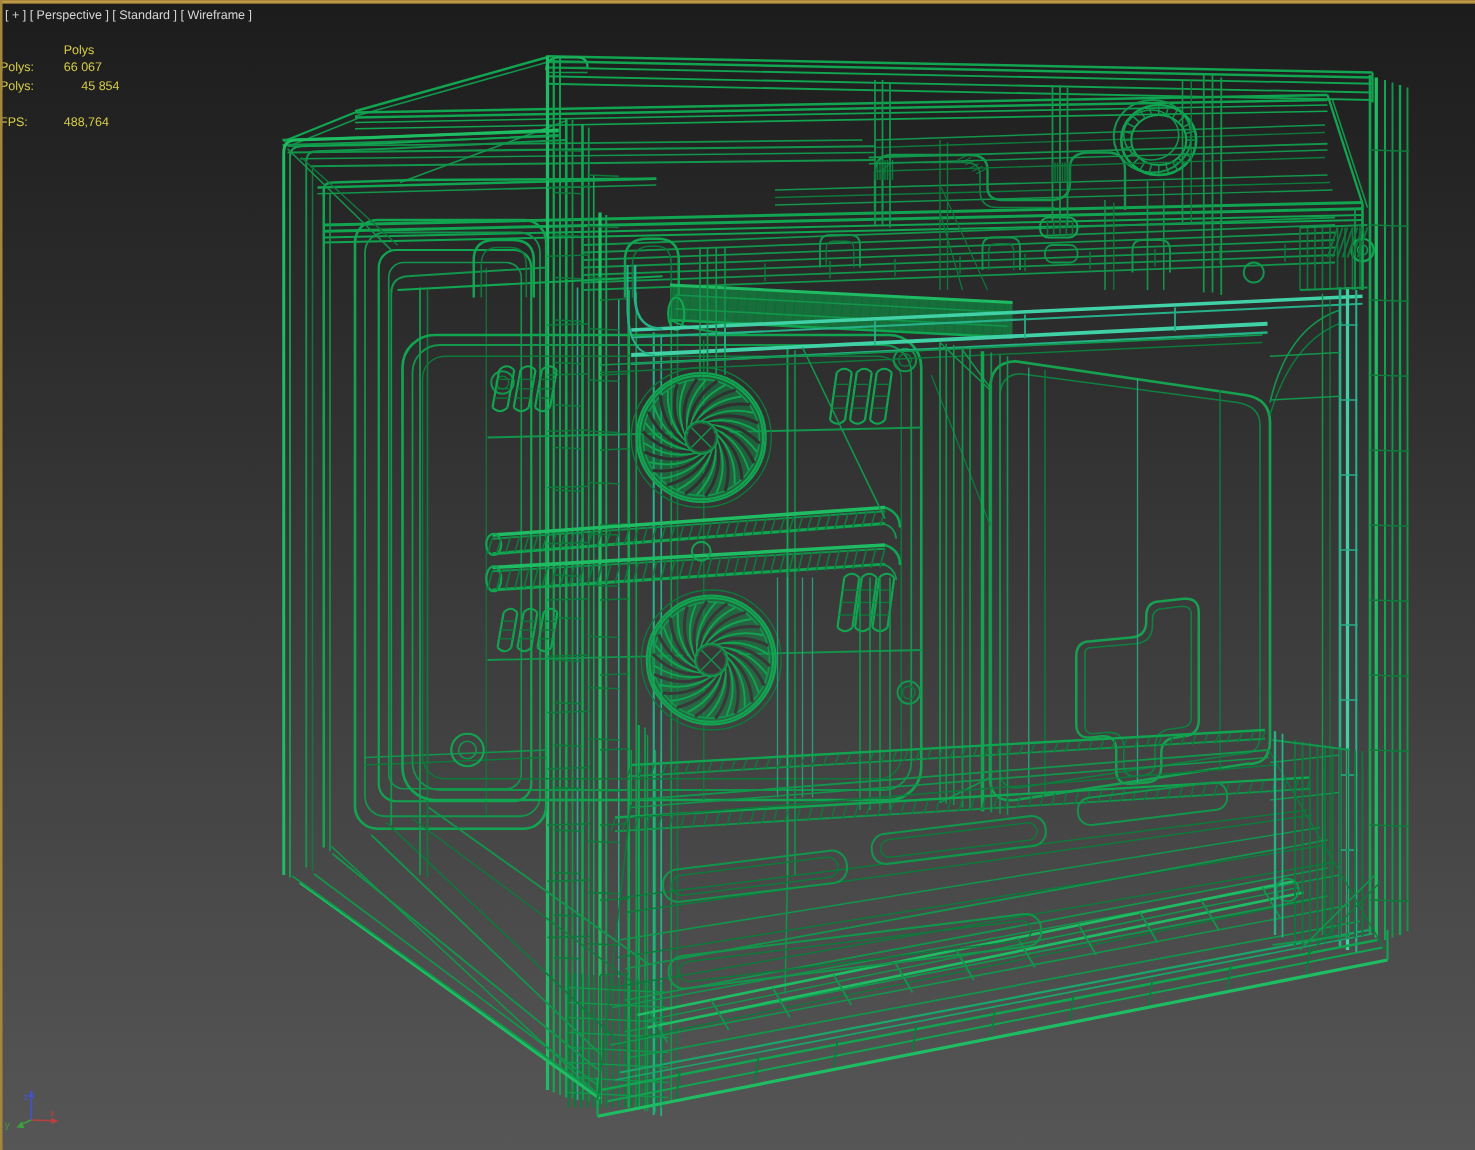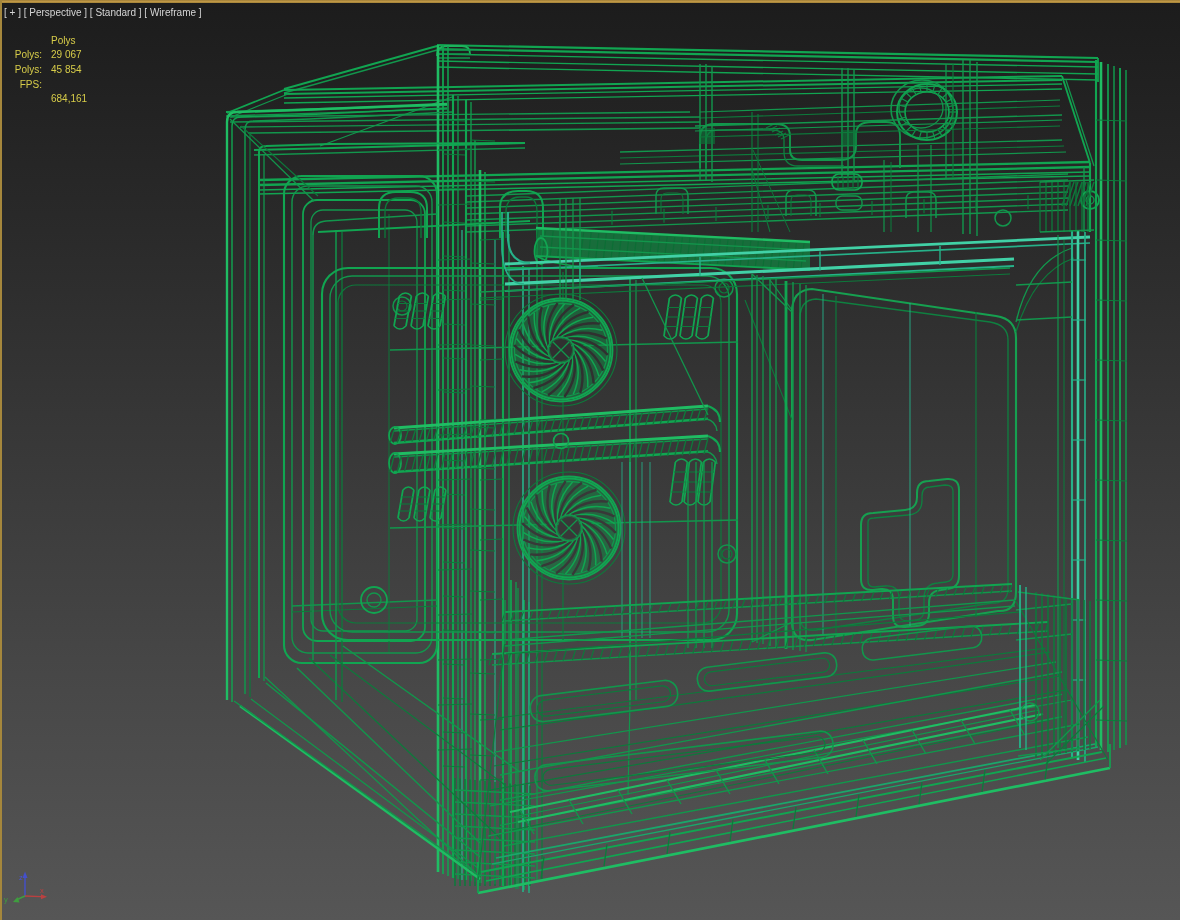--- a/index.html
+++ b/index.html
@@ -1,32 +1,32 @@
 <!DOCTYPE html>
 <html><head><meta charset="utf-8"><style>
 html,body{margin:0;padding:0;}
 #vp{position:relative;width:1180px;height:920px;overflow:hidden;font-family:"Liberation Sans",sans-serif;
 background:linear-gradient(180deg,#1c1c1c 0%,#2a2a2a 25%,#393939 50%,#484848 75%,#565656 100%);}
 .btop{position:absolute;top:0;left:0;width:1180px;height:3px;background:linear-gradient(180deg,#967632,#c59c49 40%,#a08136);z-index:5}
 .bleft{position:absolute;top:0;left:0;width:2px;height:920px;background:#a5873c;z-index:5}
 .vlabel{position:absolute;left:4px;top:7px;color:#d5d5d5;font-size:10px}
 .stat{position:absolute;color:#d7cc49;font-size:10px;}
-.lab{position:absolute;color:#d7cc49;font-size:10px;left:0;width:42px;text-align:right}
+.lab{position:absolute;color:#d7cc49;font-size:10px;left:0;width:42px;text-align:left}
 </style></head><body>
 <div id="vp">
 <div class="btop"></div>
     <div class="bleft"></div>
 <div class="vlabel">[ + ] [ Perspective ] [ Standard ] [ Wireframe ]</div>
 <div class="stat" style="left:51px;top:35px">Polys</div>
 <div class="lab" style="top:49px">Polys:</div>
-<div class="stat" style="left:51px;top:49px">29 067</div>
+<div class="stat" style="left:51px;top:49px">66 067</div>
 <div class="lab" style="top:64px">Polys:</div>
-<div class="stat" style="left:51px;top:64px">45 854</div>
-<div class="lab" style="top:79px">FPS:</div>
-<div class="stat" style="left:51px;top:93px">684,161</div>
+<div class="stat" style="left:65px;top:64px">45 854</div>
+<div class="lab" style="top:93px">FPS:</div>
+<div class="stat" style="left:51px;top:93px">488,764</div>
 <svg width="1180" height="920" viewBox="0 0 1180 920" style="position:absolute;left:0;top:0">
       <line x1="437.0" y1="45.0" x2="1098.0" y2="58.0" stroke="#11a551" stroke-width="2.12"></line>
       <line x1="437.0" y1="49.0" x2="1098.0" y2="62.0" stroke="#11a551" stroke-width="2.12"></line>
       <line x1="437.0" y1="54.0" x2="1098.0" y2="67.0" stroke="#11a551" stroke-width="1.42"></line>
       <line x1="437.0" y1="61.0" x2="1098.0" y2="74.0" stroke="#11a551" stroke-width="1.42"></line>
       <line x1="437.0" y1="67.0" x2="1098.0" y2="80.0" stroke="#11a551" stroke-width="1.42"></line>
       <line x1="1098.0" y1="58.0" x2="1098.0" y2="82.0" stroke="#11a551" stroke-width="1.77"></line>
       <line x1="437.0" y1="46.0" x2="284.0" y2="89.0" stroke="#11a551" stroke-width="1.89"></line>
       <line x1="437.0" y1="50.0" x2="284.0" y2="93.0" stroke="#12964c" stroke-width="1.30"></line>
       <line x1="284.0" y1="90.0" x2="1062.0" y2="76.0" stroke="#11a551" stroke-width="2.01"></line>

